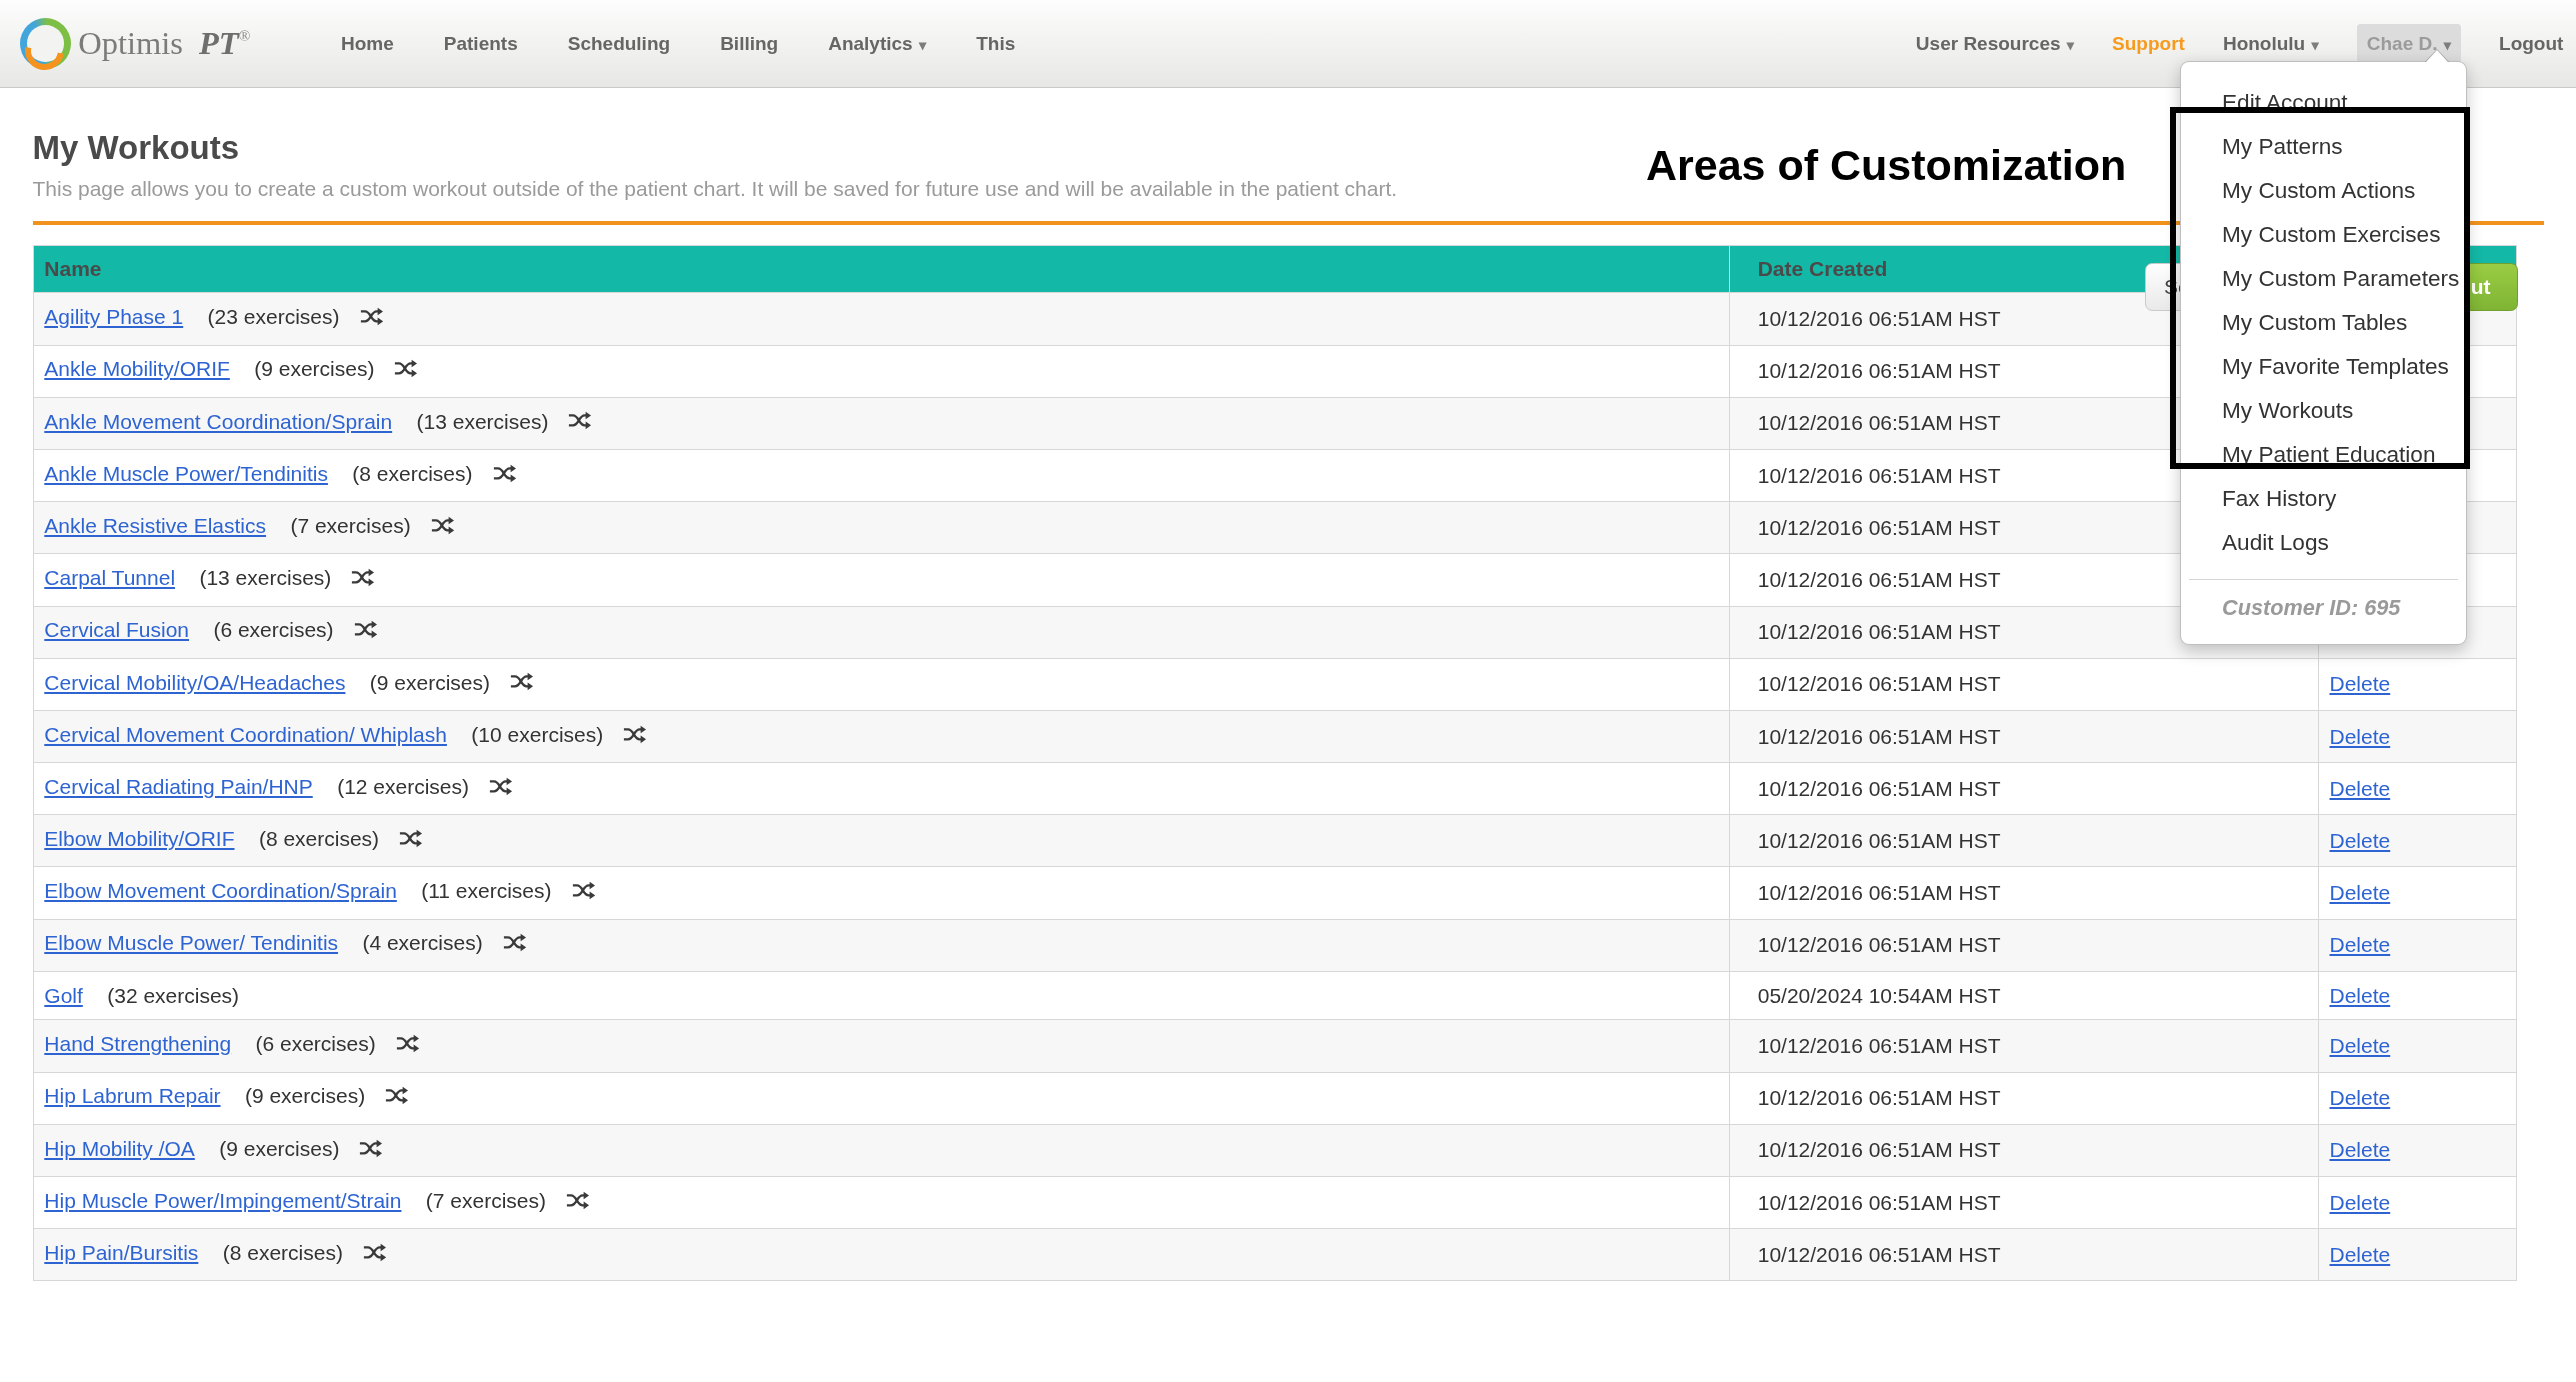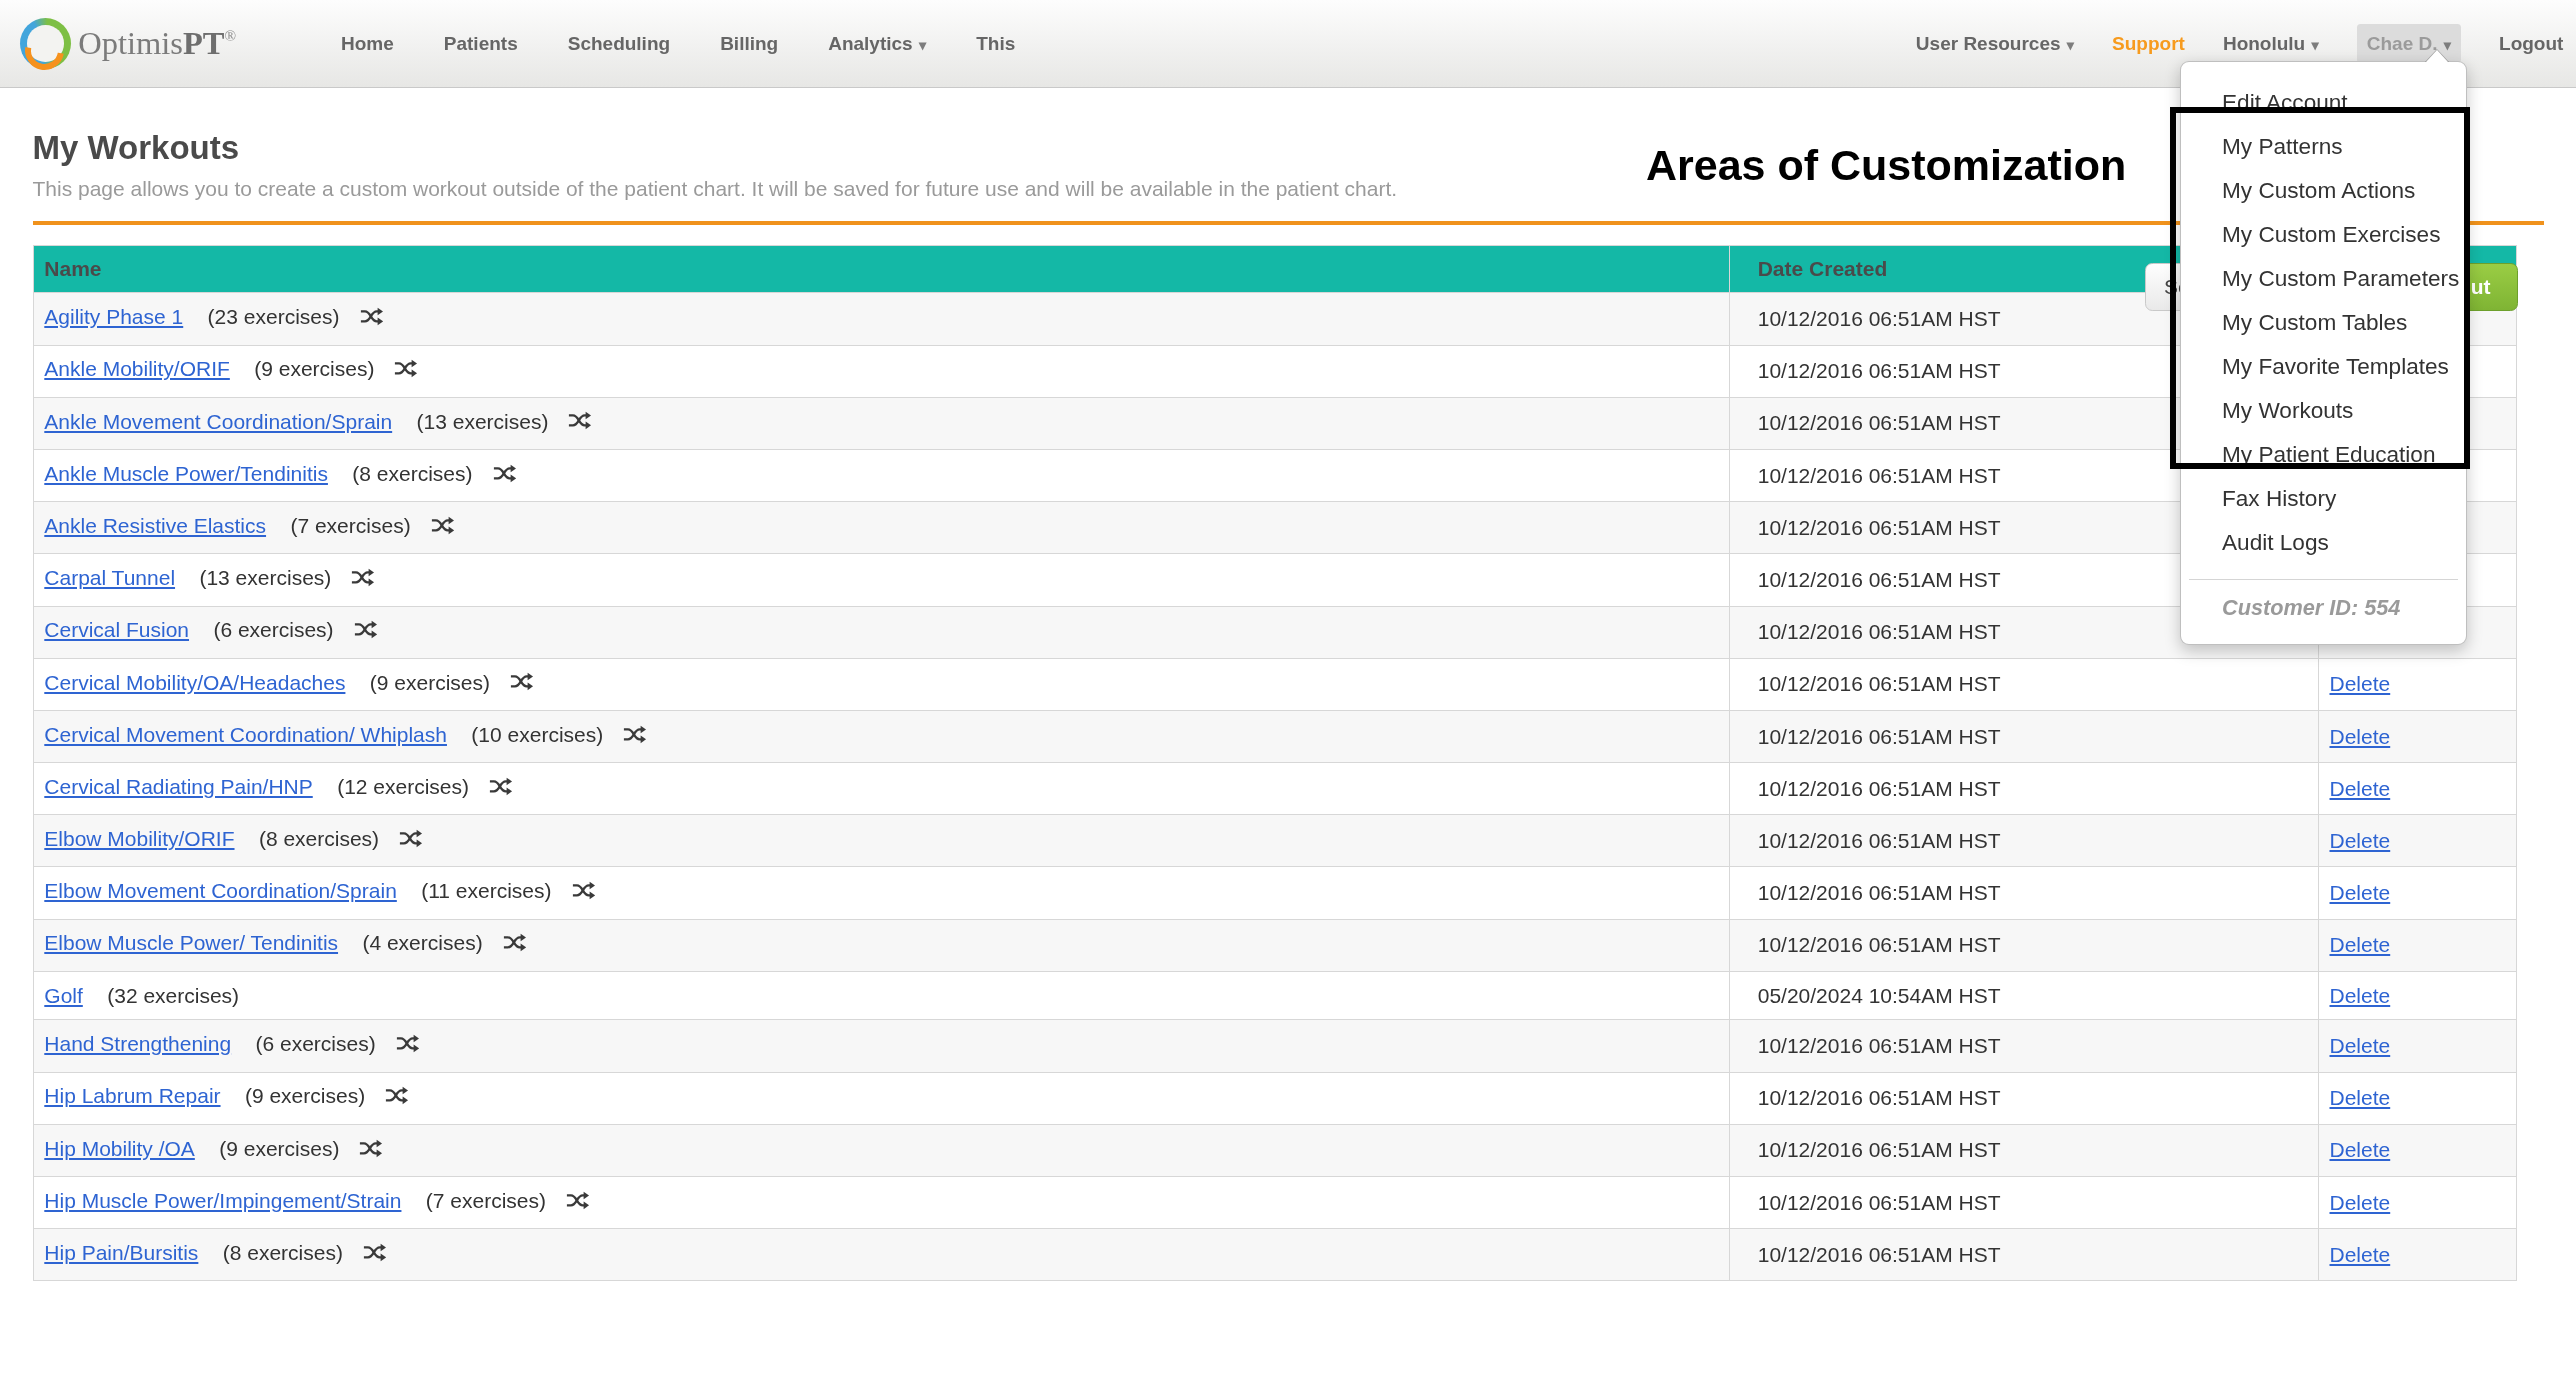--- a/index.html
+++ b/index.html
@@ -14,21 +14,21 @@
     padding:0 12.6px 0 20px; position:relative; z-index:3;
   }
   .logo { display:flex; align-items:center; width:301px; flex:0 0 auto; }
   .logo-mark { width:51px; height:51px; border-radius:50%; position:relative; flex:0 0 auto;
     background:conic-gradient(from 215deg,#42a5dc 0 115deg,#7dbf44 150deg 290deg,#42a5dc 335deg 360deg); }
   .logo-mark::after { content:""; position:absolute; inset:7.2px; background:#f3f3f1; border-radius:50%; }
   .logo-mark::before { content:""; position:absolute; left:5.4px; top:12.6px; width:27px; height:27px;
     border-radius:50%; border:6.3px solid transparent; border-bottom-color:#f6921e;
     border-left-color:#f6921e; transform:rotate(-35deg); z-index:2; }
   .logo-text { font-family:"Liberation Serif", serif; font-size:32.5px; color:#7b7b7b; margin-left:7.2px; white-space:nowrap; }
-  .logo-text .pt { font-weight:bold; color:#6e6e6e; }
+  .logo-text .pt { font-weight:bold; font-style:italic; color:#6e6e6e;margin-left:16px; }
   .logo-text .reg { font-size:15.3px; vertical-align:12.6px; color:#8b8b8b; }
   .nav-left { display:flex; align-items:center; gap:50px; margin-left:20px; }
   .nav-right { display:flex; align-items:center; gap:38px; margin-left:auto; }
   .nav-item { font-size:19px; font-weight:bold; color:#666; cursor:pointer; white-space:nowrap; }
   .nav-item .caret { font-size:14.4px; margin-left:6.3px; color:#7d7d7d; }
   .nav-item.support { color:#f79b1e; }
   .nav-item.active { color:#9b9b9b; background:#dcdcdc; border-radius:3.6px; padding:8.1px 10px; }
   
   .page { padding:40px 32.5px 0 32.5px; }
   .page-title { margin:0; font-size:33px; line-height:40px; font-weight:bold; color:#4a4a4a; }
@@ -360,17 +360,17 @@
       <li class="mi">My Custom Actions</li>
       <li class="mi">My Custom Exercises</li>
       <li class="mi">My Custom Parameters</li>
       <li class="mi">My Custom Tables</li>
       <li class="mi">My Favorite Templates</li>
       <li class="mi">My Workouts</li>
       <li class="mi">My Patient Education</li>
       <li class="mi">Fax History</li>
       <li class="mi">Audit Logs</li>
       <li class="sep"></li>
-      <li class="cust">Customer ID: 554</li>
+      <li class="cust">Customer ID: 695</li>
     </ul>
 </div>
 <div class="highlight-box"></div>
 
 
 </body></html>

